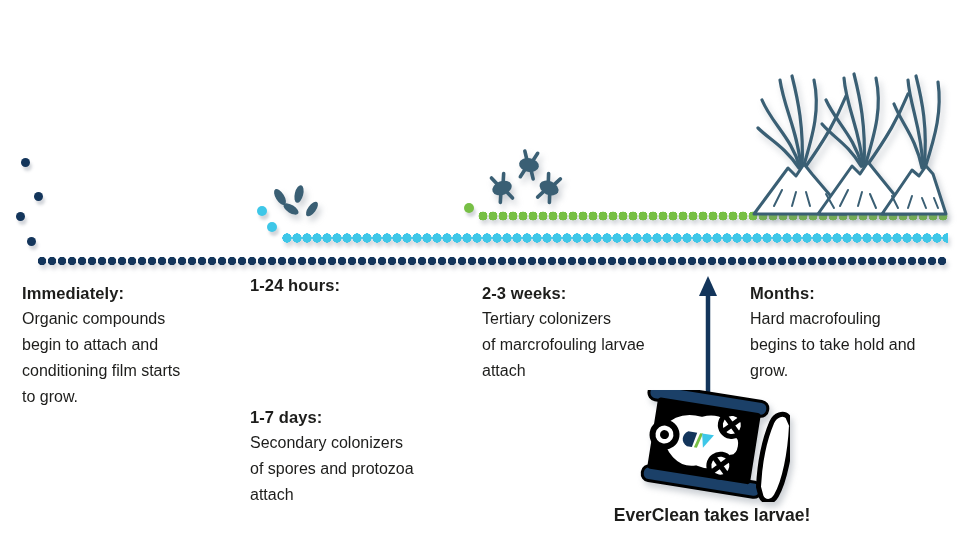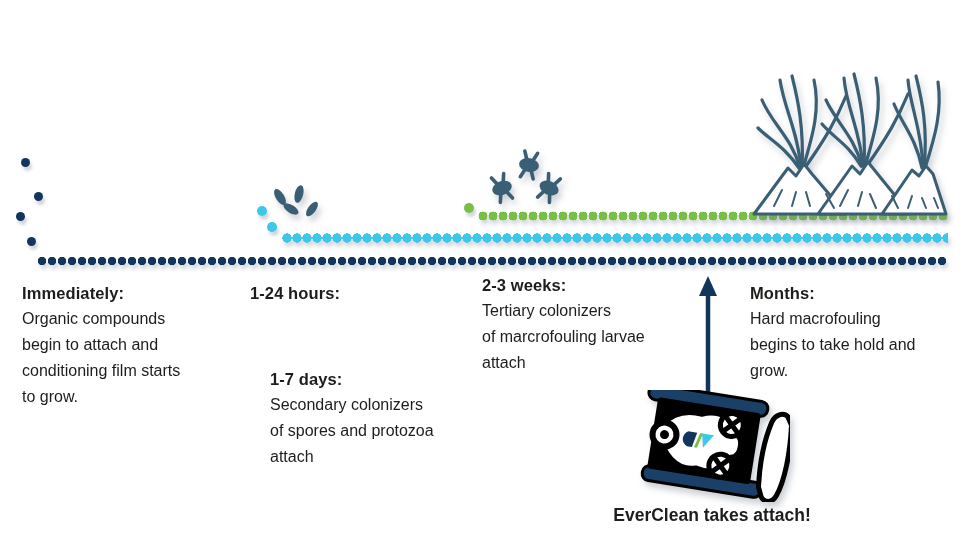--- a/index.html
+++ b/index.html
@@ -136,40 +136,40 @@
   </svg>
 
   <div class="stage" style="left:22px;top:284px;">
     <h3>Immediately:</h3>
     <p>Organic compounds
 begin to attach and
 conditioning film starts
 to grow.</p>
   </div>
 
-  <div class="stage" style="left:250px;top:284px;">
+  <div class="stage" style="left:250px;top:276px;">
     <h3>1-24 hours:</h3>
   </div>
 
-  <div class="stage" style="left:250px;top:370px;margin-left:20px;">
+  <div class="stage" style="left:250px;top:408px;">
     <h3>1-7 days:</h3>
     <p>Secondary colonizers
 of spores and protozoa
 attach</p>
   </div>
 
-  <div class="stage" style="left:482px;top:276px;">
+  <div class="stage" style="left:482px;top:284px;">
     <h3>2-3 weeks:</h3>
     <p>Tertiary colonizers
 of marcrofouling larvae
 attach</p>
   </div>
 
   <div class="stage" style="left:750px;top:284px;">
     <h3>Months:</h3>
     <p>Hard macrofouling
 begins to take hold and
 grow.</p>
   </div>
 
-  <div class="action-label">EverClean takes attach!</div>
+  <div class="action-label">EverClean takes larvae!</div>
 
 </div>
 
 </body></html>

